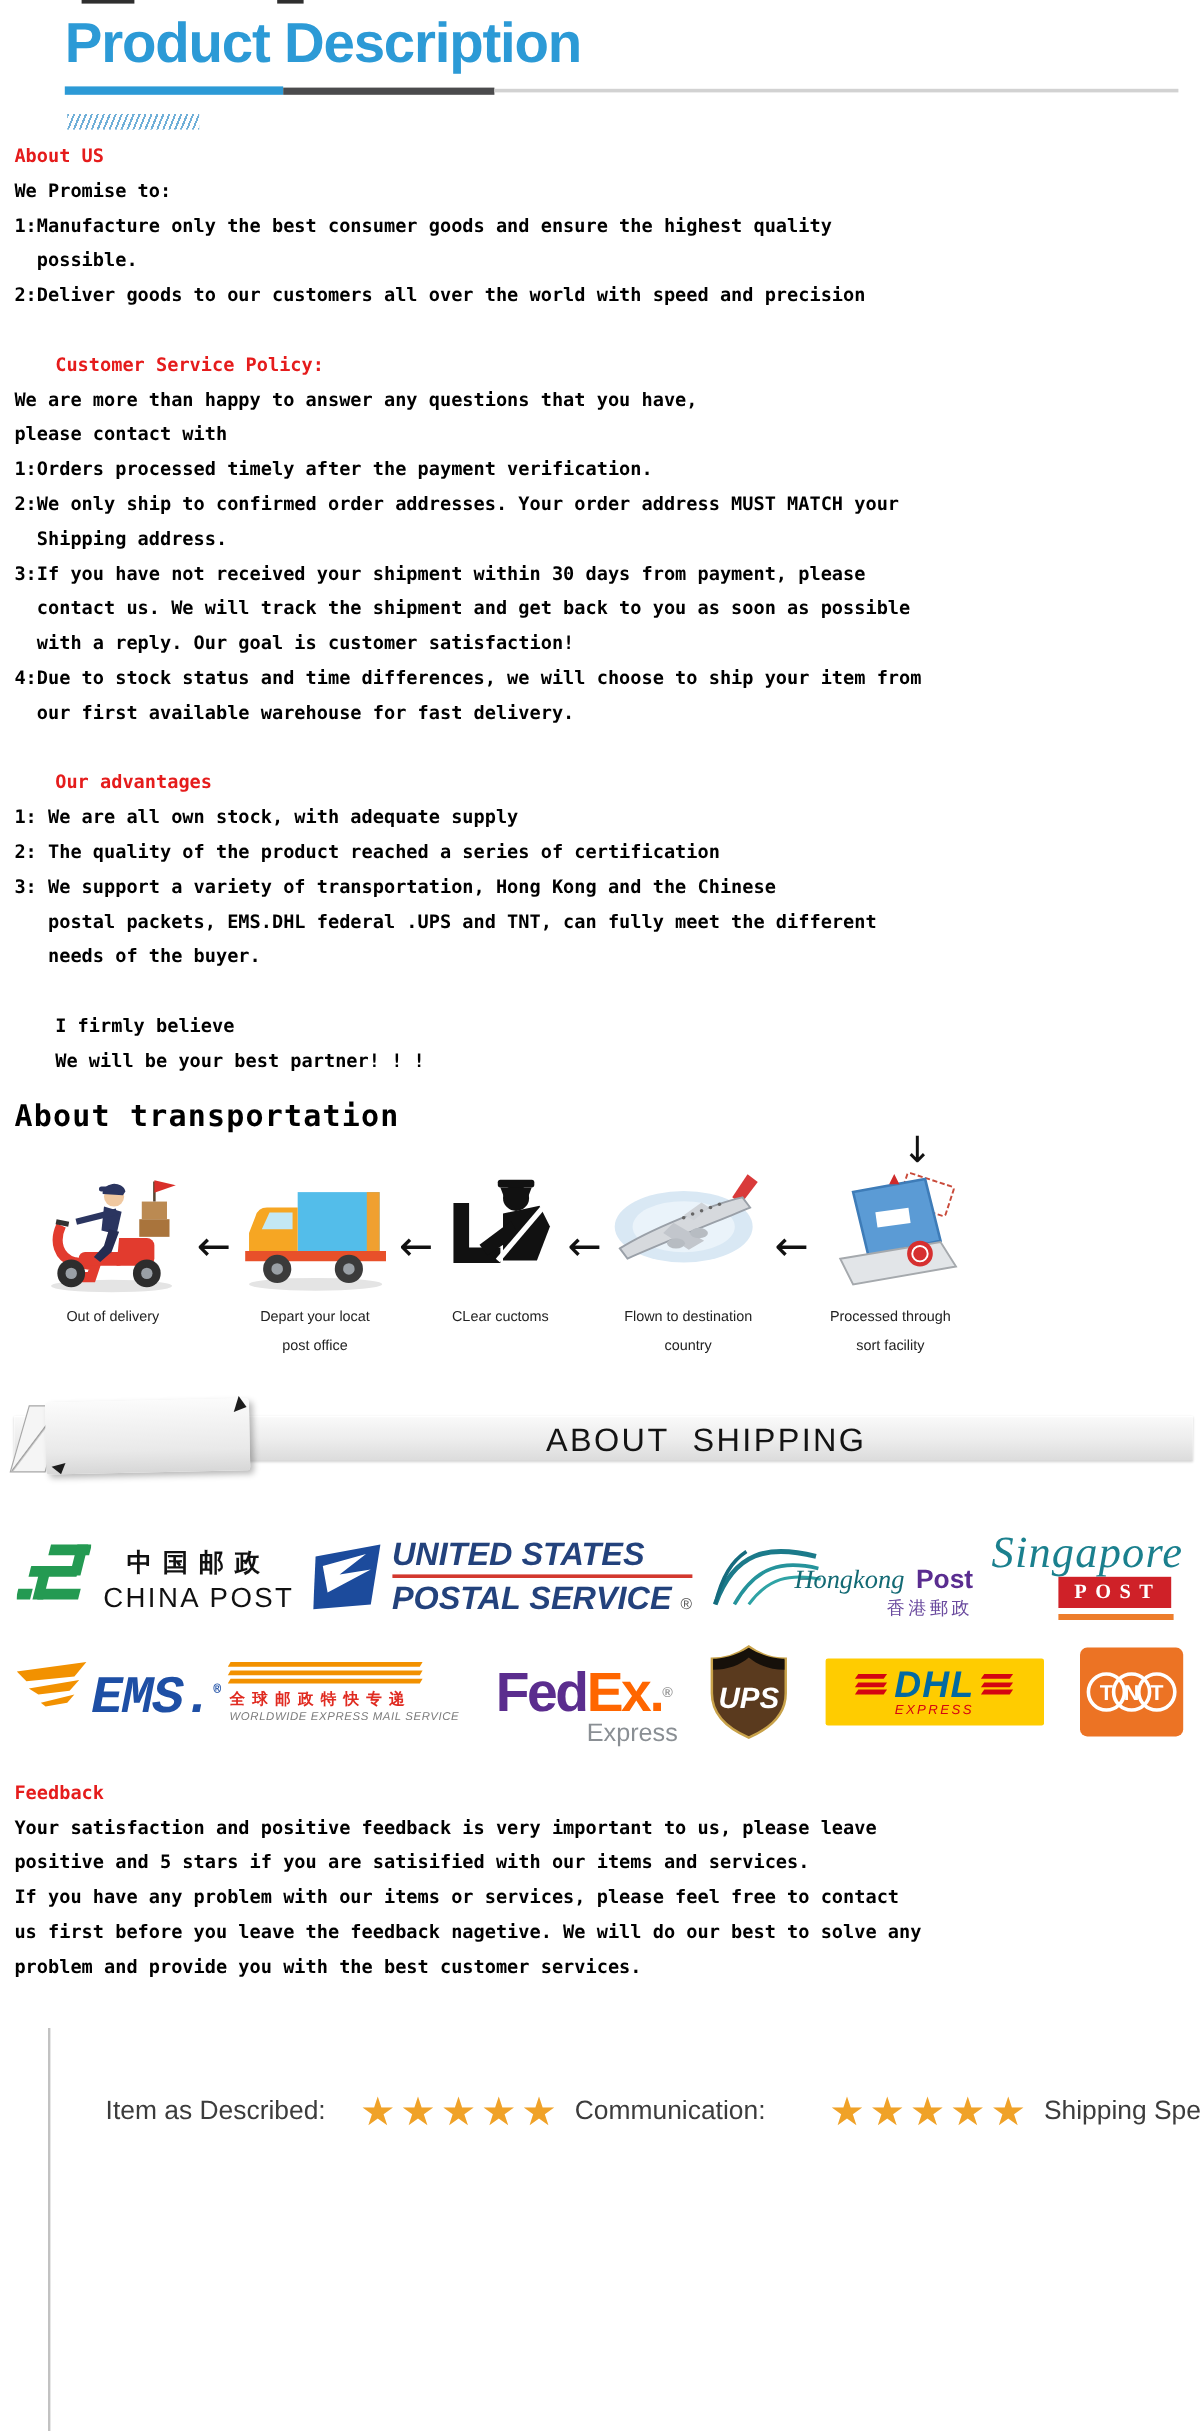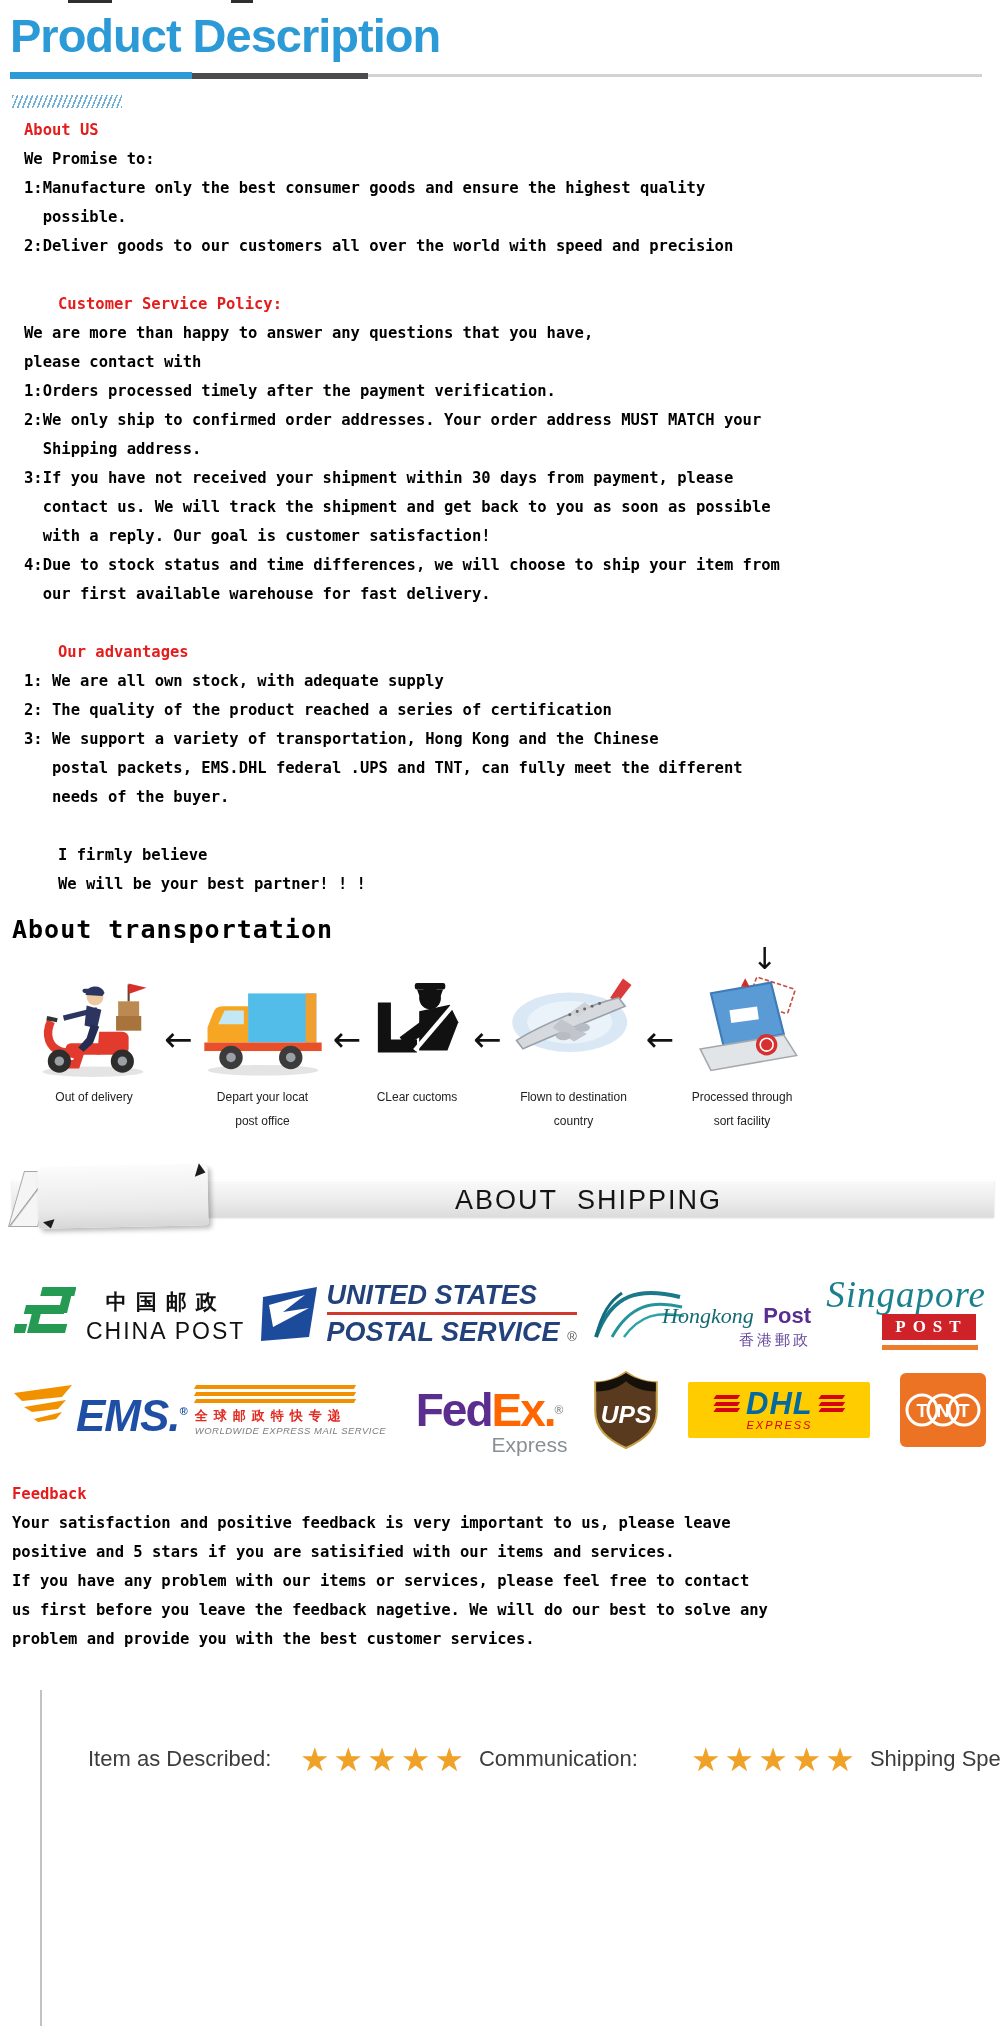--- a/index.html
+++ b/index.html
@@ -3,32 +3,32 @@
 <meta charset="utf-8">
 <style>
   html,body{margin:0;padding:0;background:#fff;}
   .page{position:relative;width:1000px;min-height:2026px;margin:0 auto;background:#fff;
         font-family:"DejaVu Sans Mono",monospace;color:#000;overflow:hidden;}
   
   .top-artifact{position:absolute;top:0;height:3px;background:#2f2f2f;}
   .ta1{left:68px;width:44px;} .ta2{left:231px;width:22px;}
 
   
-  header{padding:8px 12px 0 10px;}
+  header{padding:8px 12px 0 10px;margin-left:44px;}
   h1{margin:0;font-family:"Liberation Sans",sans-serif;font-weight:bold;
      font-size:47px;letter-spacing:-1px;color:#2c9ad6;}
   .title-rule{display:flex;align-items:center;margin:9px 0 0 0;height:7px;}
   .rule-blue{width:182px;height:7px;background:#2c9ad6;}
   .rule-dark{width:176px;height:6px;background:#4b4b4d;}
   .rule-light{flex:1;height:3px;background:#d2d2d2;margin-right:6px;}
   .hatch{margin:16px 0 0 2px;width:110px;height:13px;
          background:repeating-linear-gradient(112deg,#6fafd8 0px,#6fafd8 1.6px,transparent 1.6px,transparent 4.6px);}
 
   
-  .text-block{margin:8px 0 0 0;padding-left:24px;font-size:15.5px;line-height:29px;font-weight:bold;}
+  .text-block{margin:8px 0 0 0;padding-left:12px;font-size:15.5px;line-height:29px;font-weight:bold;}
   .red-heading{color:#e51c1c;}
   .spaced{margin-top:29px;margin-left:34px;}
   .tline{white-space:pre;}
 
   
   h2.transport{margin:16px 0 0 12px;font-family:"DejaVu Sans Mono",monospace;
                font-size:25px;font-weight:bold;color:#000;letter-spacing:1px;}
 
   
   .steps{display:flex;align-items:flex-start;padding:30px 8px 0 30px;}
@@ -81,21 +81,21 @@
   .usps-reg{font-style:normal;font-weight:normal;font-size:13px;color:#555;vertical-align:baseline;}
 
   .sing{flex-direction:column;align-items:flex-start;}
   .sing-script{font-family:"Liberation Serif",serif;font-style:italic;font-size:37px;color:#1b808e;line-height:34px;letter-spacing:1px;}
   .sing-post-box{margin:2px 0 0 56px;background:#cf2128;color:#fff;font-family:"Liberation Serif",serif;
                  font-weight:bold;font-size:17px;letter-spacing:7px;padding:3px 8px 3px 13px;}
   .sing-bar{margin:5px 0 0 56px;width:96px;height:5px;background:#ed7d2b;}
 
   .ems{align-items:flex-start;}
   .ems-main{display:flex;align-items:flex-end;}
-  .ems-text{font-family:Liberation Sans, sans-serif;font-weight:bold;font-style:italic;
+  .ems-text{font-family:Liberation Mono, monospace;font-weight:bold;font-style:italic;
             font-size:44px;line-height:40px;color:#1e4fa5;letter-spacing:-1px;}
   .ems-reg{font-size:11px;color:#1e4fa5;vertical-align:super;}
   .ems-right{margin-left:8px;}
   .ems-bars{display:flex;flex-direction:column;gap:3px;margin-bottom:4px;}
   .ems-bar{height:4px;background:#f29100;transform:skewX(-30deg);}
   .eb1{width:160px;} .eb2{width:160px;} .eb3{width:160px;}
   .ems-cn{font-family:"DejaVu Sans",sans-serif;font-size:13px;font-weight:bold;color:#e02a20;letter-spacing:6px;white-space:nowrap;}
   .ems-sub{font-family:"Liberation Sans",sans-serif;font-style:italic;font-size:9.5px;color:#7c7c7c;letter-spacing:.5px;}
 
   .fedex{font-family:"Liberation Sans",sans-serif;font-weight:bold;letter-spacing:-2px;position:relative;}

